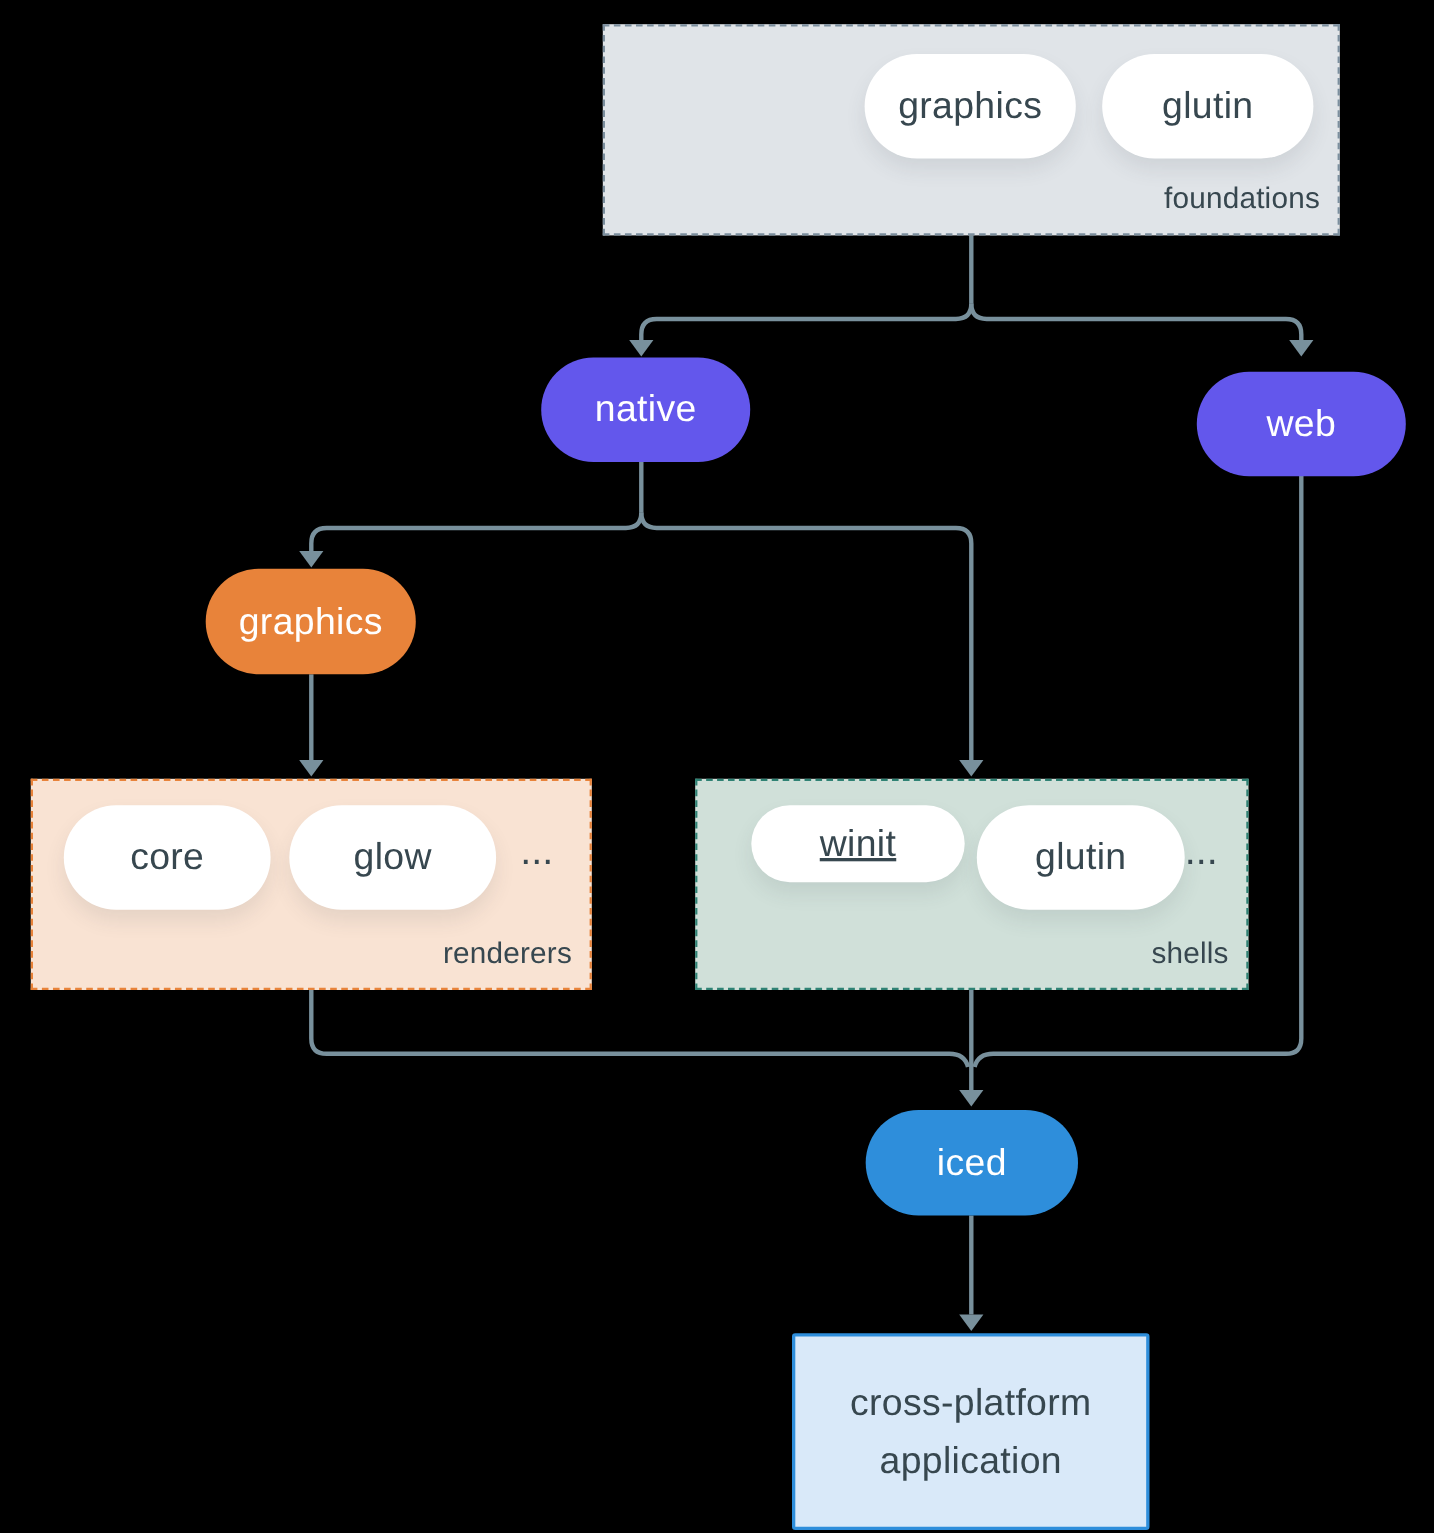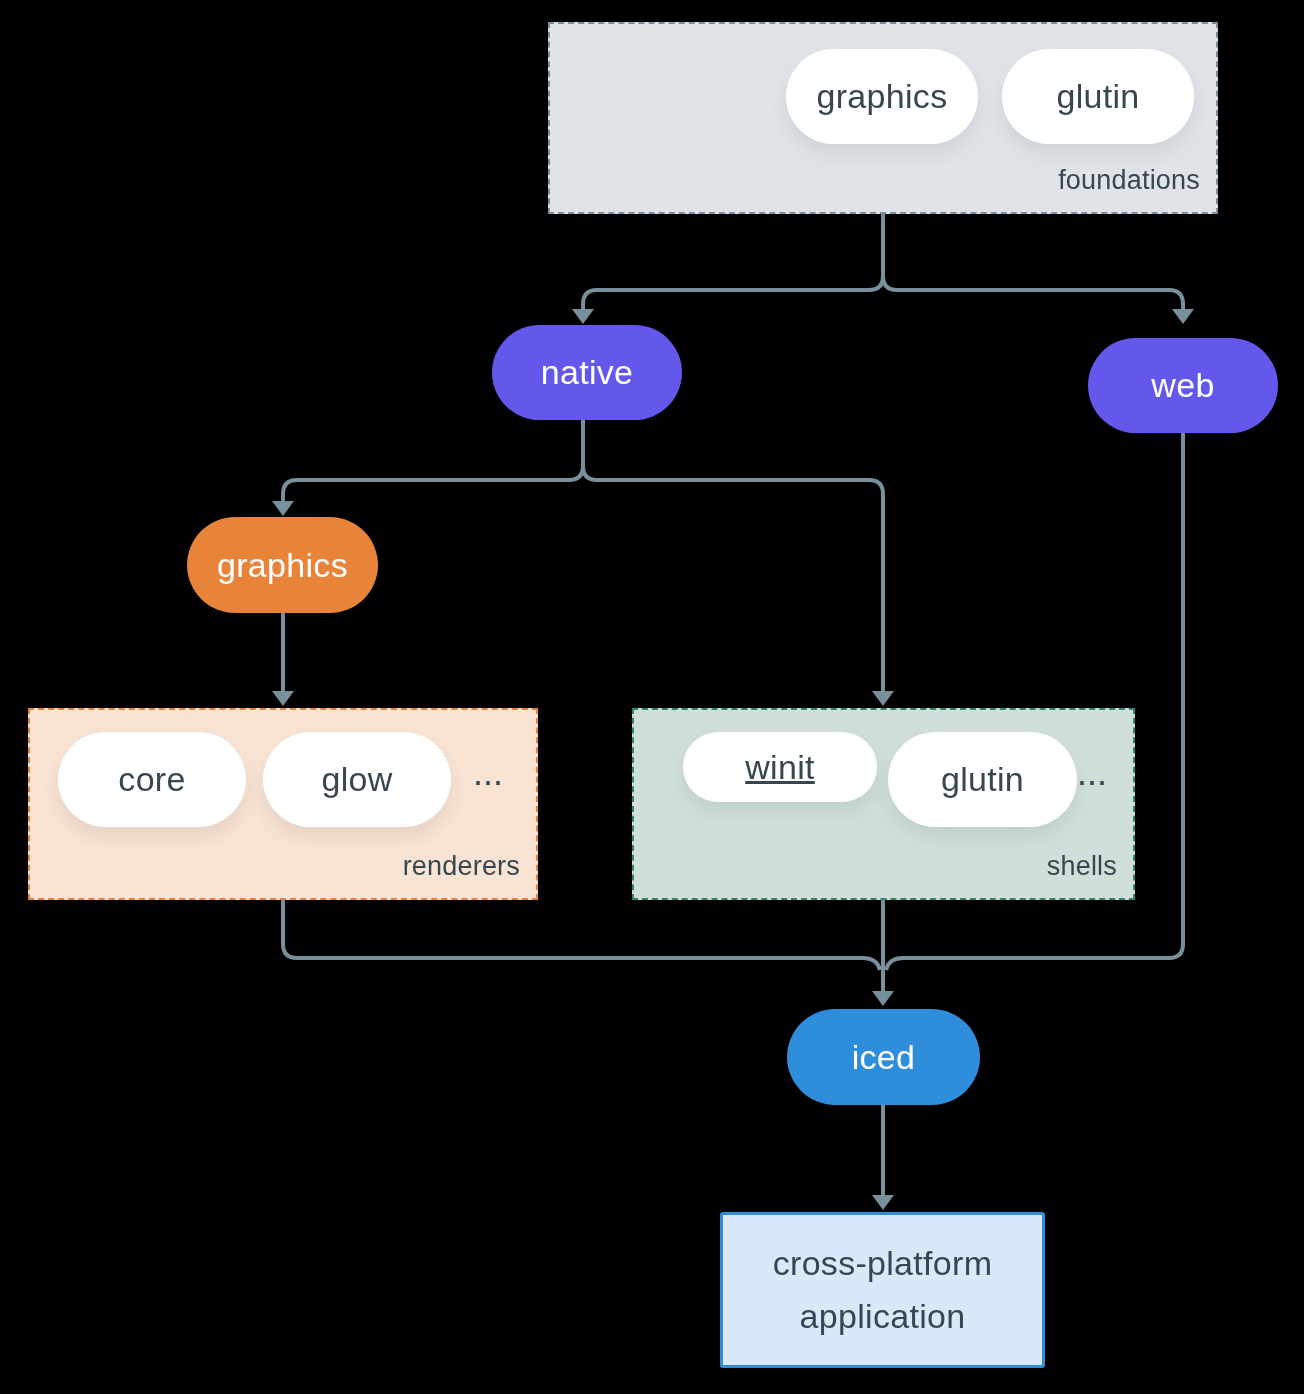--- a/index.html
+++ b/index.html
@@ -39,21 +39,21 @@
   .pill-glutin {left:888px;top:732px;width:189px;height:95px;}
 
   .ellipsis{
     position:absolute;font-size:36px;font-weight:500;color:#37474f;
     width:60px;text-align:center;
   }
   .ellipsis-renderers{left:458px;top:752px;}
   .ellipsis-shells{left:1062px;top:752px;}
 
   .app-box{
-    position:absolute;left:720px;top:1212px;width:325px;height:156px;box-sizing:border-box;
+    position:absolute;left:720px;top:1212px;width:325px;height:179px;box-sizing:border-box;
     background:#d9e9f9;border:3px solid #2e8edb;border-radius:3px;
     display:flex;align-items:center;justify-content:center;text-align:center;
     font-size:34px;color:#37474f;line-height:1.55;letter-spacing:.3px;
     padding:4px 26px;
   }
 </style>
 </head>
 <body>
 
 <div class="canvas">

